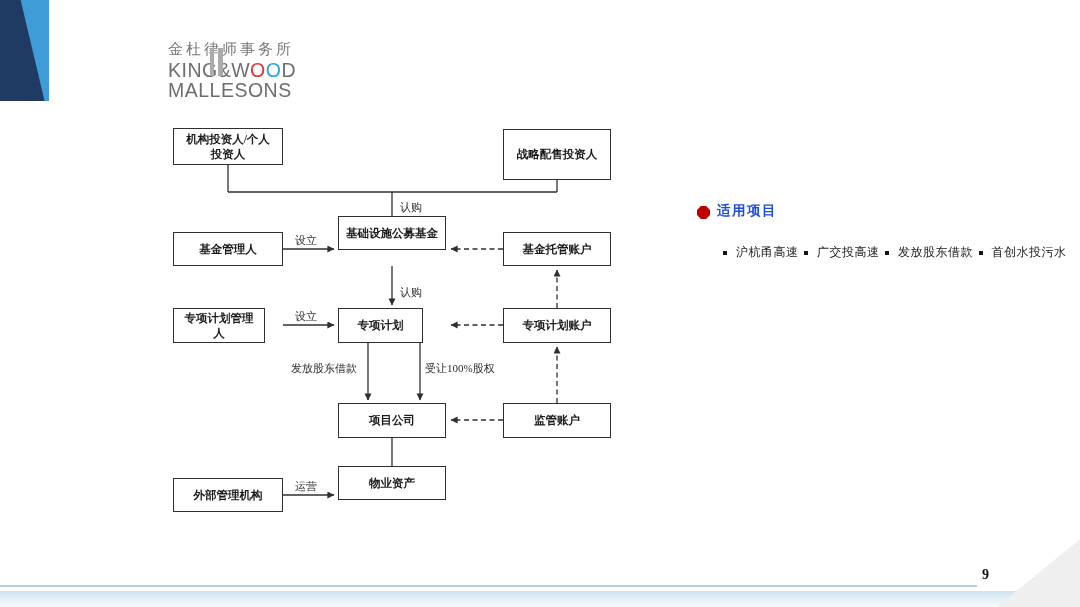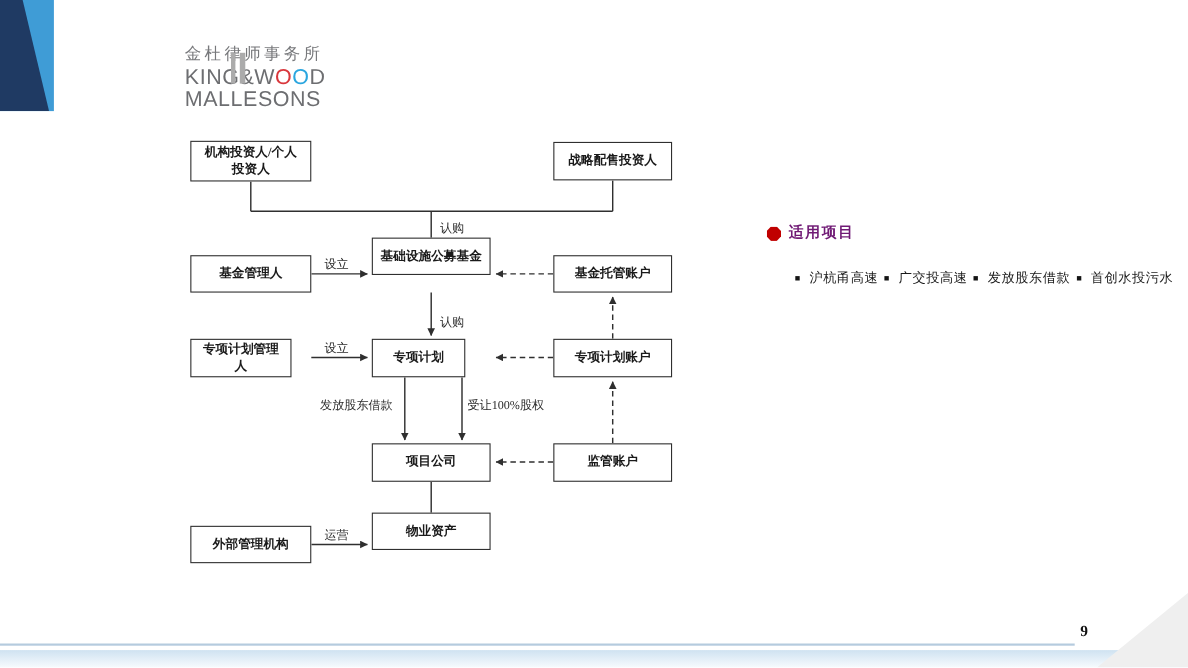--- a/index.html
+++ b/index.html
@@ -29,21 +29,21 @@
   .connectors { position:absolute; left:0; top:0; width:1080px; height:607px; }
   .node { position:absolute; box-sizing:border-box; border:1.5px solid #2F2F2F; background:#fff;
     display:flex; align-items:center; justify-content:center; text-align:center;
     font-weight:bold; font-size:11.5px; color:#1A1A1A; line-height:1.3; padding:2px 7px; }
   .edge-label { position:absolute; font-size:11px; color:#2B2B2B; white-space:nowrap; }
 
   
   .side-icon { position:absolute; left:697px; top:206px; width:13px; height:13px; background:#C00000;
     clip-path:polygon(30% 0,70% 0,100% 30%,100% 70%,70% 100%,30% 100%,0 70%,0 30%); }
   .side-title { position:absolute; left:717px; top:202px; font-size:13.5px; font-weight:bold;
-    color:#701a75; letter-spacing:1.5px; }
+    color:#1d4ed8; letter-spacing:1.5px; }
   .side-list { position:absolute; left:723px; top:244px; display:flex; flex-direction:row;
     gap:5.5px; }
   .side-item { display:flex; align-items:center; gap:9px; font-size:12px; color:#1A1A1A; letter-spacing:0.5px; }
   .bullet { width:4px; height:4px; background:#141414; flex:0 0 auto; }
 
   
   .footer-line { position:absolute; left:0; top:585px; width:977px; height:1.5px; background:#B5CBDE; }
   .footer-band { position:absolute; left:0; top:591px; width:1080px; height:16px;
     background:linear-gradient(#CFE2F1,#F7FBFE); }
   .corner-triangle { position:absolute; right:0; bottom:0; width:83px; height:68px; background:#EFEFEF;
@@ -91,21 +91,21 @@
       <line x1="368" y1="343" x2="368" y2="400" marker-end="url(#arr)"></line>
       <line x1="420" y1="343" x2="420" y2="400" marker-end="url(#arr)"></line>
       <line x1="503" y1="420" x2="451" y2="420" stroke-dasharray="5 3.5" marker-end="url(#arr)"></line>
 
       <line x1="392" y1="438" x2="392" y2="475" marker-end="url(#arr)"></line>
       <line x1="283" y1="495" x2="334" y2="495" marker-end="url(#arr)"></line>
     </g>
   </svg>
 
   <div class="node" style="left:173px;top:128px;width:110px;height:37px;">机构投资人/个人投资人</div>
-  <div class="node" style="left:503px;top:129px;width:108px;height:35px;">战略配售投资人</div>
+  <div class="node" style="left:503px;top:129px;width:108px;height:51px;">战略配售投资人</div>
 
   <div class="node" style="left:173px;top:232px;width:110px;height:34px;">基金管理人</div>
   <div class="node" style="left:338px;top:216px;width:108px;height:34px;">基础设施公募基金</div>
   <div class="node" style="left:503px;top:232px;width:108px;height:34px;">基金托管账户</div>
 
   <div class="node" style="left:173px;top:308px;width:92px;height:35px;">专项计划管理人</div>
   <div class="node" style="left:338px;top:308px;width:85px;height:35px;">专项计划</div>
   <div class="node" style="left:503px;top:308px;width:108px;height:35px;">专项计划账户</div>
 
   <div class="node" style="left:503px;top:403px;width:108px;height:35px;">监管账户</div>

